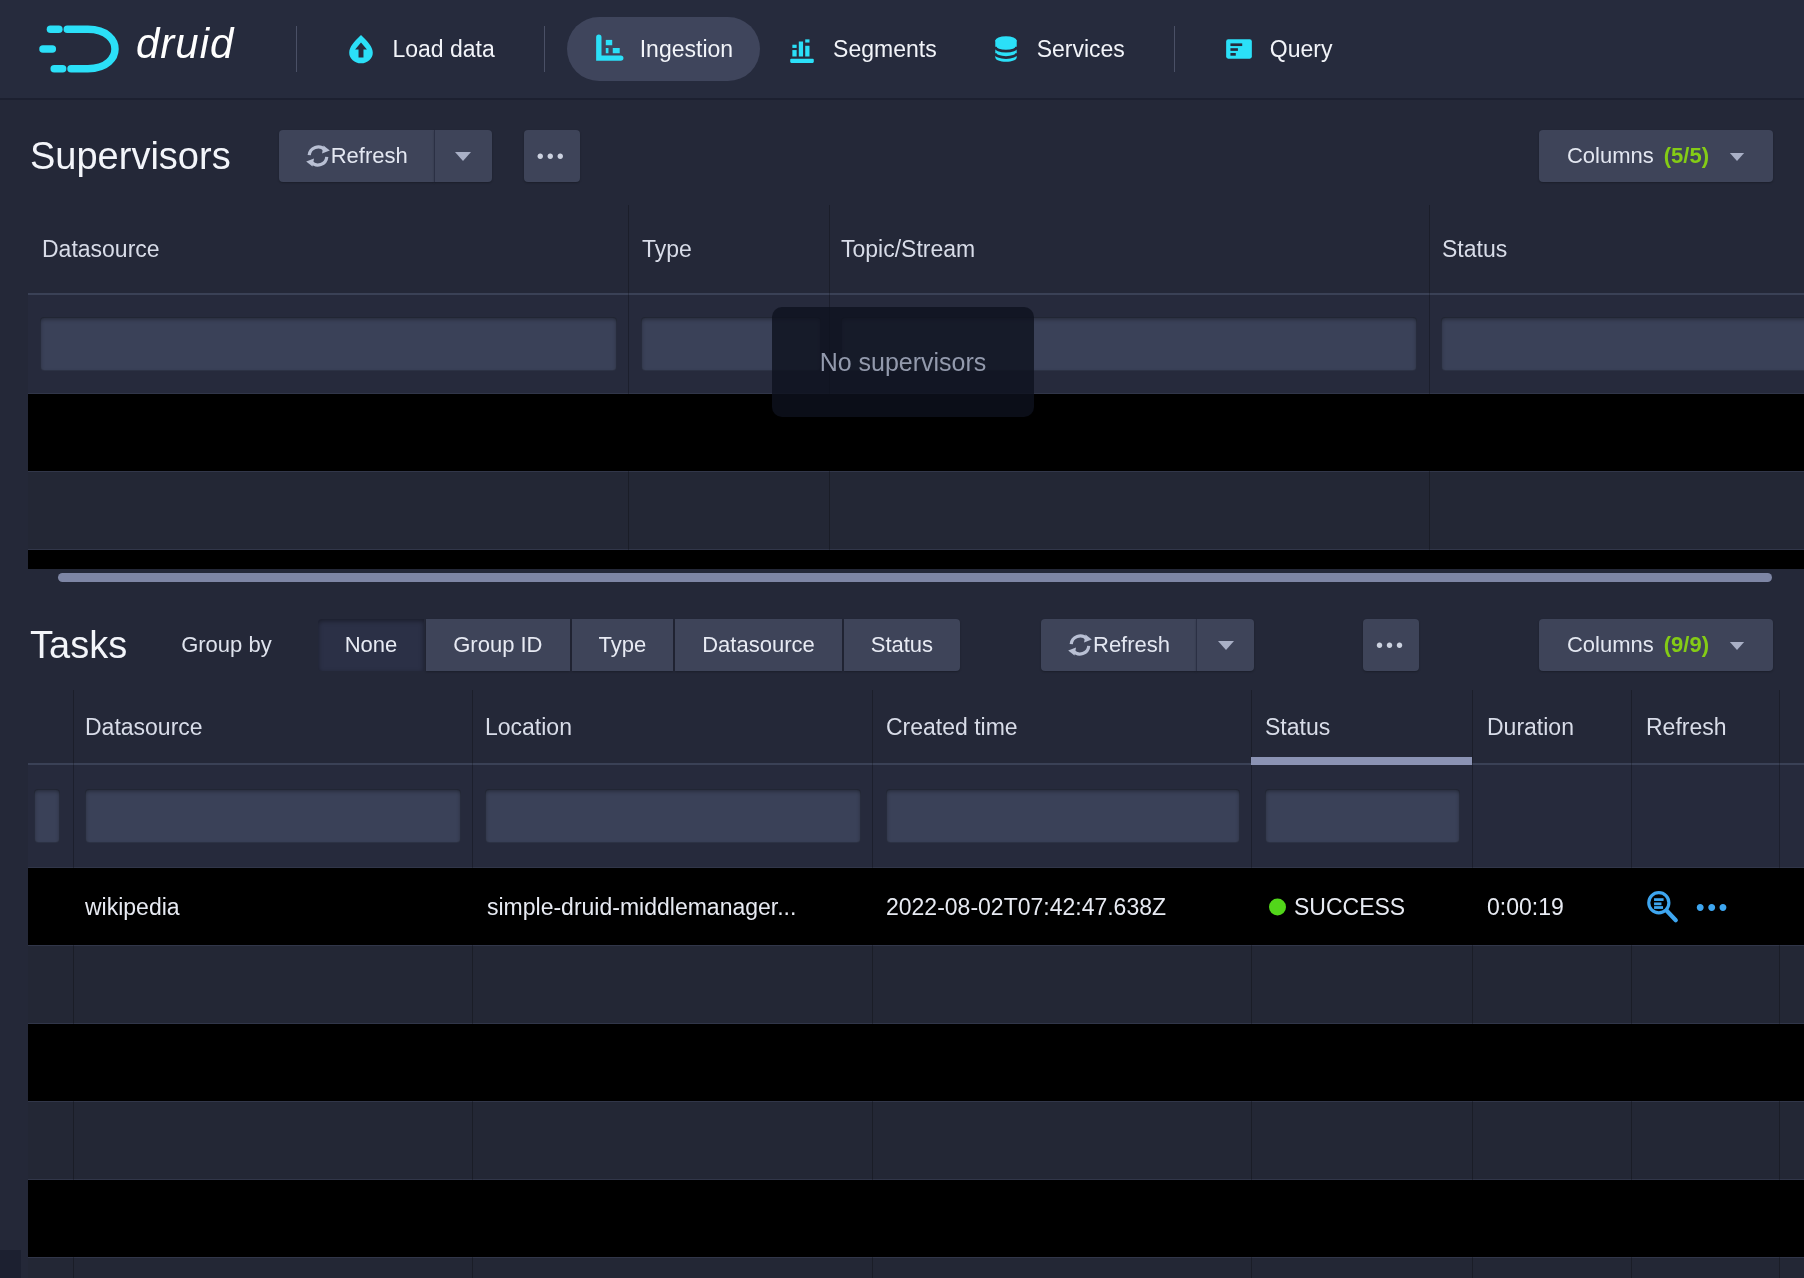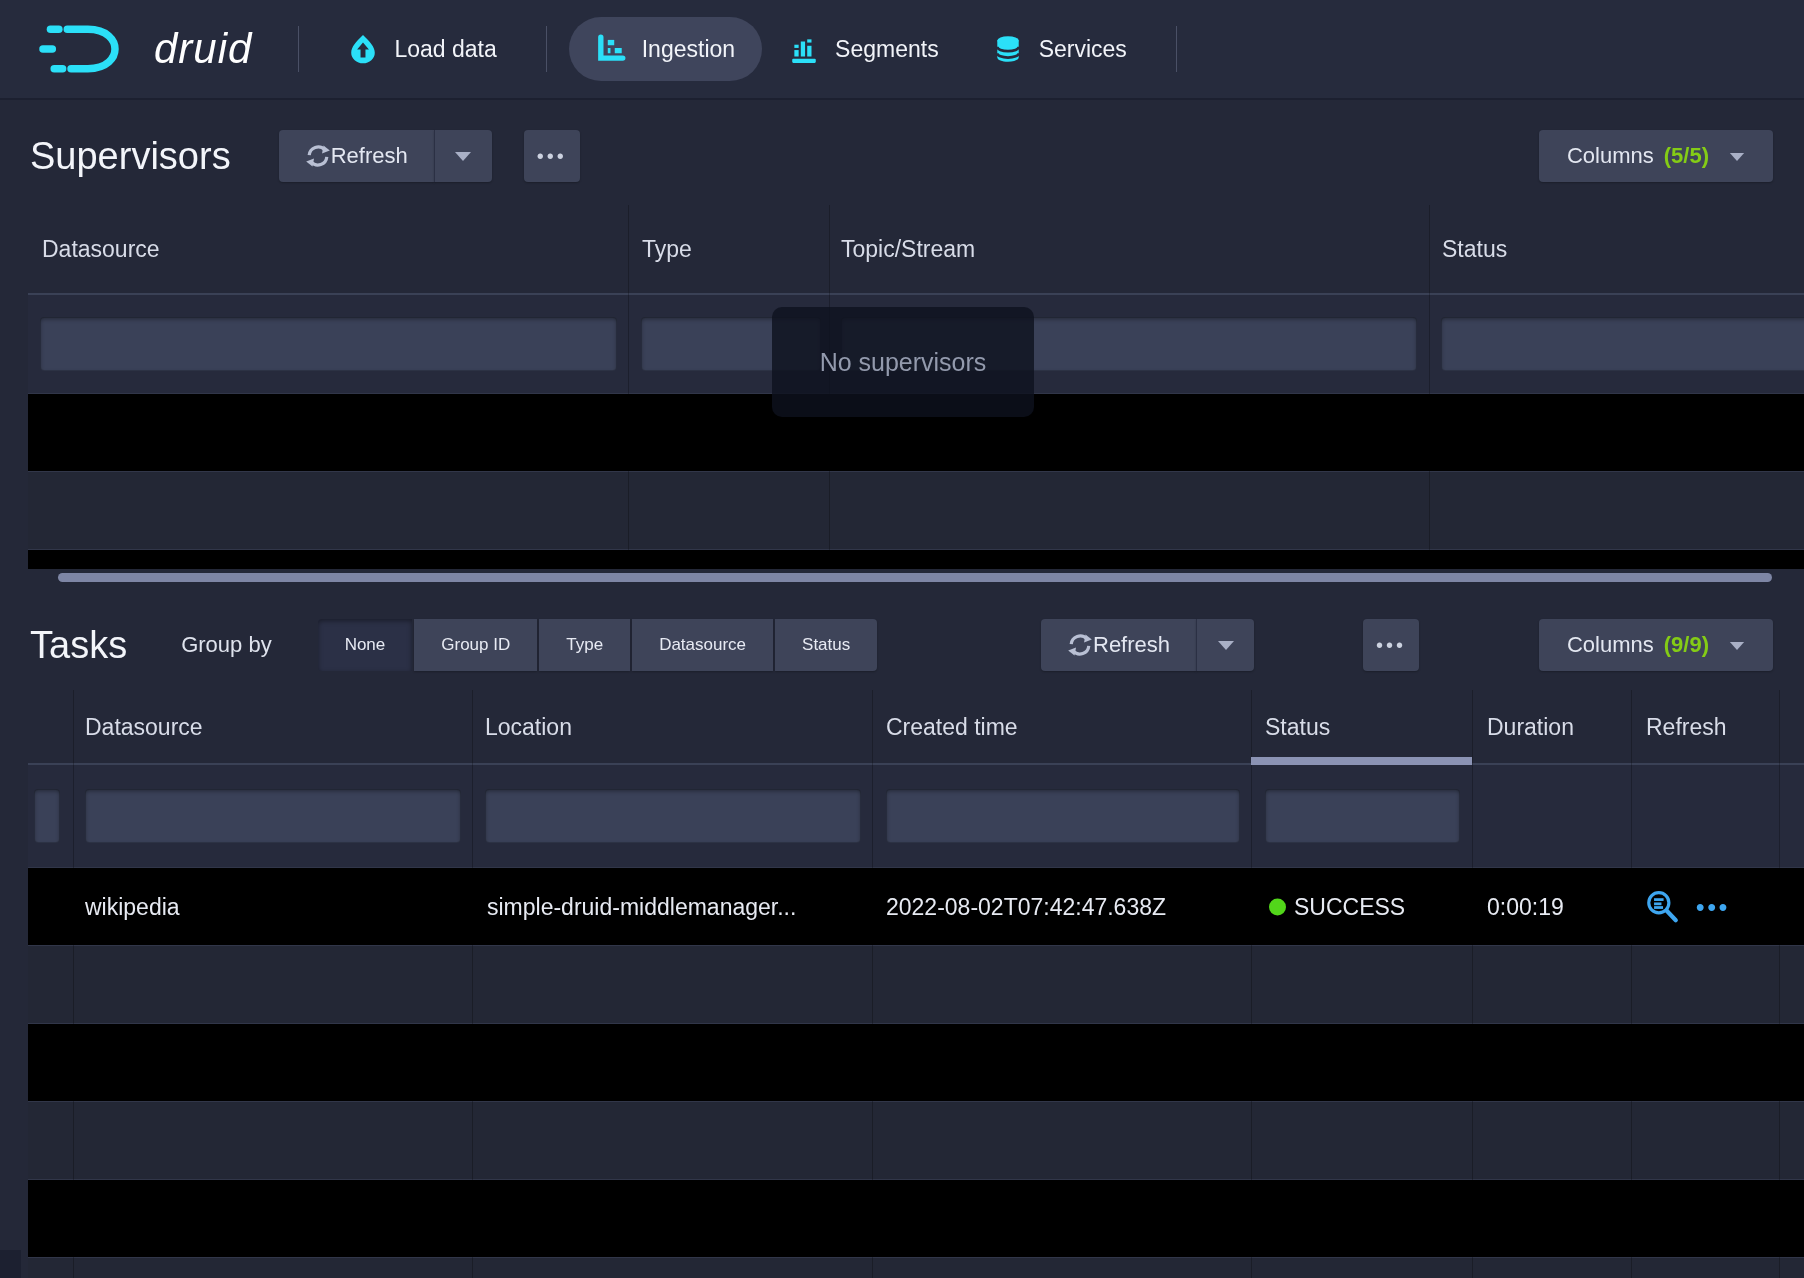--- a/index.html
+++ b/index.html
@@ -3,21 +3,21 @@
 <meta charset="utf-8">
 <style>
   html,body{margin:0;padding:0;width:1804px;height:1278px;overflow:hidden;
     background:#242838;color:#eef0f6;
     font-family:"Liberation Sans","DejaVu Sans",sans-serif;}
   *{box-sizing:border-box;}
 
   
   .navbar{position:absolute;top:0;left:0;right:0;height:100px;background:#262b3d;
     border-bottom:2px solid #1c2030;display:flex;align-items:center;padding-left:38px;}
-  .brand{display:flex;align-items:center;gap:20px;margin-right:24px;}
+  .brand{display:flex;align-items:flex-start;gap:2px;margin-right:40px;}
   .brand-text{font-size:42px;font-style:italic;color:#ffffff;letter-spacing:1px;}
   .nav-divider{width:1px;height:46px;background:#4a5066;margin:0 22px;}
   .nav-item{display:flex;align-items:center;gap:16px;padding:0 27px;height:64px;
     border-radius:32px;font-size:23px;color:#f2f4f9;cursor:pointer;white-space:nowrap;}
   .nav-item.active{background:#3f455c;}
   .nicon{display:flex;align-items:center;}
 
   
   .section-bar{position:absolute;left:0;right:0;height:68px;display:flex;align-items:center;padding-left:30px;}
   #sup-bar{top:122px;}
@@ -32,21 +32,21 @@
     box-shadow:0 1px 2px rgba(0,0,0,0.25);}
   .split{display:flex;}
   .split .main{border-radius:4px 0 0 4px;padding:0 26px;}
   .split .caret-part{width:58px;border-radius:0 4px 4px 0;border-left:1px solid #2b3044;}
   .more-btn{width:56px;margin-left:32px;font-size:20px;letter-spacing:3px;color:#ccd2e0;}
   .columns-btn{position:absolute;right:31px;padding:0 28px;gap:10px;}
   .muted{color:#84cc16;font-weight:bold;}
   .caret{margin-left:10px;display:flex;align-items:center;}
 
   .btn-group{display:flex;}
-  .gbtn{height:52px;padding:0 27px;font-size:17px;background:#3e4459;display:flex;
+  .gbtn{height:52px;padding:0 27px;font-size:22px;background:#3e4459;display:flex;
     align-items:center;margin-right:2px;cursor:pointer;color:#e7eaf3;
     box-shadow:0 1px 2px rgba(0,0,0,0.25);}
   .gbtn:first-child{border-radius:4px 0 0 4px;}
   .gbtn:last-child{border-radius:0 4px 4px 0;margin-right:0;}
   .gbtn.active{background:#2b3046;box-shadow:inset 0 2px 5px rgba(0,0,0,0.4);}
   .abs{position:absolute;}
 
   
   .table{position:absolute;left:28px;right:0;overflow:hidden;}
   #sup-table{top:205px;height:378px;}
@@ -140,20 +140,31 @@
         <ellipse cx="14" cy="6" rx="10" ry="4" fill="#2be0f8"></ellipse>
         <path d="M4 12 C4 14.2 8.5 16 14 16 C19.5 16 24 14.2 24 12" fill="none" stroke="#262b3d" stroke-width="2.5"></path>
         <path d="M4 18 C4 20.2 8.5 22 14 22 C19.5 22 24 20.2 24 18" fill="none" stroke="#262b3d" stroke-width="2.5"></path>
       </svg>
     </span>
     <span>Services</span>
   </div>
 
   <div class="nav-divider"></div>
 
+  <div class="nav-item">
+    <span class="nicon">
+      <svg width="30" height="30" viewBox="0 0 28 28">
+        <rect x="2" y="5" width="24" height="18" rx="2" fill="#2be0f8"></rect>
+        <line x1="6" y1="10" x2="17" y2="10" stroke="#262b3d" stroke-width="2.5"></line>
+        <line x1="6" y1="14.5" x2="13" y2="14.5" stroke="#262b3d" stroke-width="2.5"></line>
+        <line x1="6" y1="19" x2="11" y2="19" stroke="#262b3d" stroke-width="2.5"></line>
+      </svg>
+    </span>
+    <span>Query</span>
+  </div>
 </div>
 
 <div class="section-bar" id="sup-bar">
   <span class="section-title">Supervisors</span>
   <div class="split">
     <div class="btn main">
       <span class="nicon">
         <svg width="26" height="26" viewBox="0 0 26 26">
           <g fill="none" stroke="#b9c0d4" stroke-width="3.2">
             <path d="M21.8 13.8 A9 9 0 0 1 6.3 19.2"></path>

